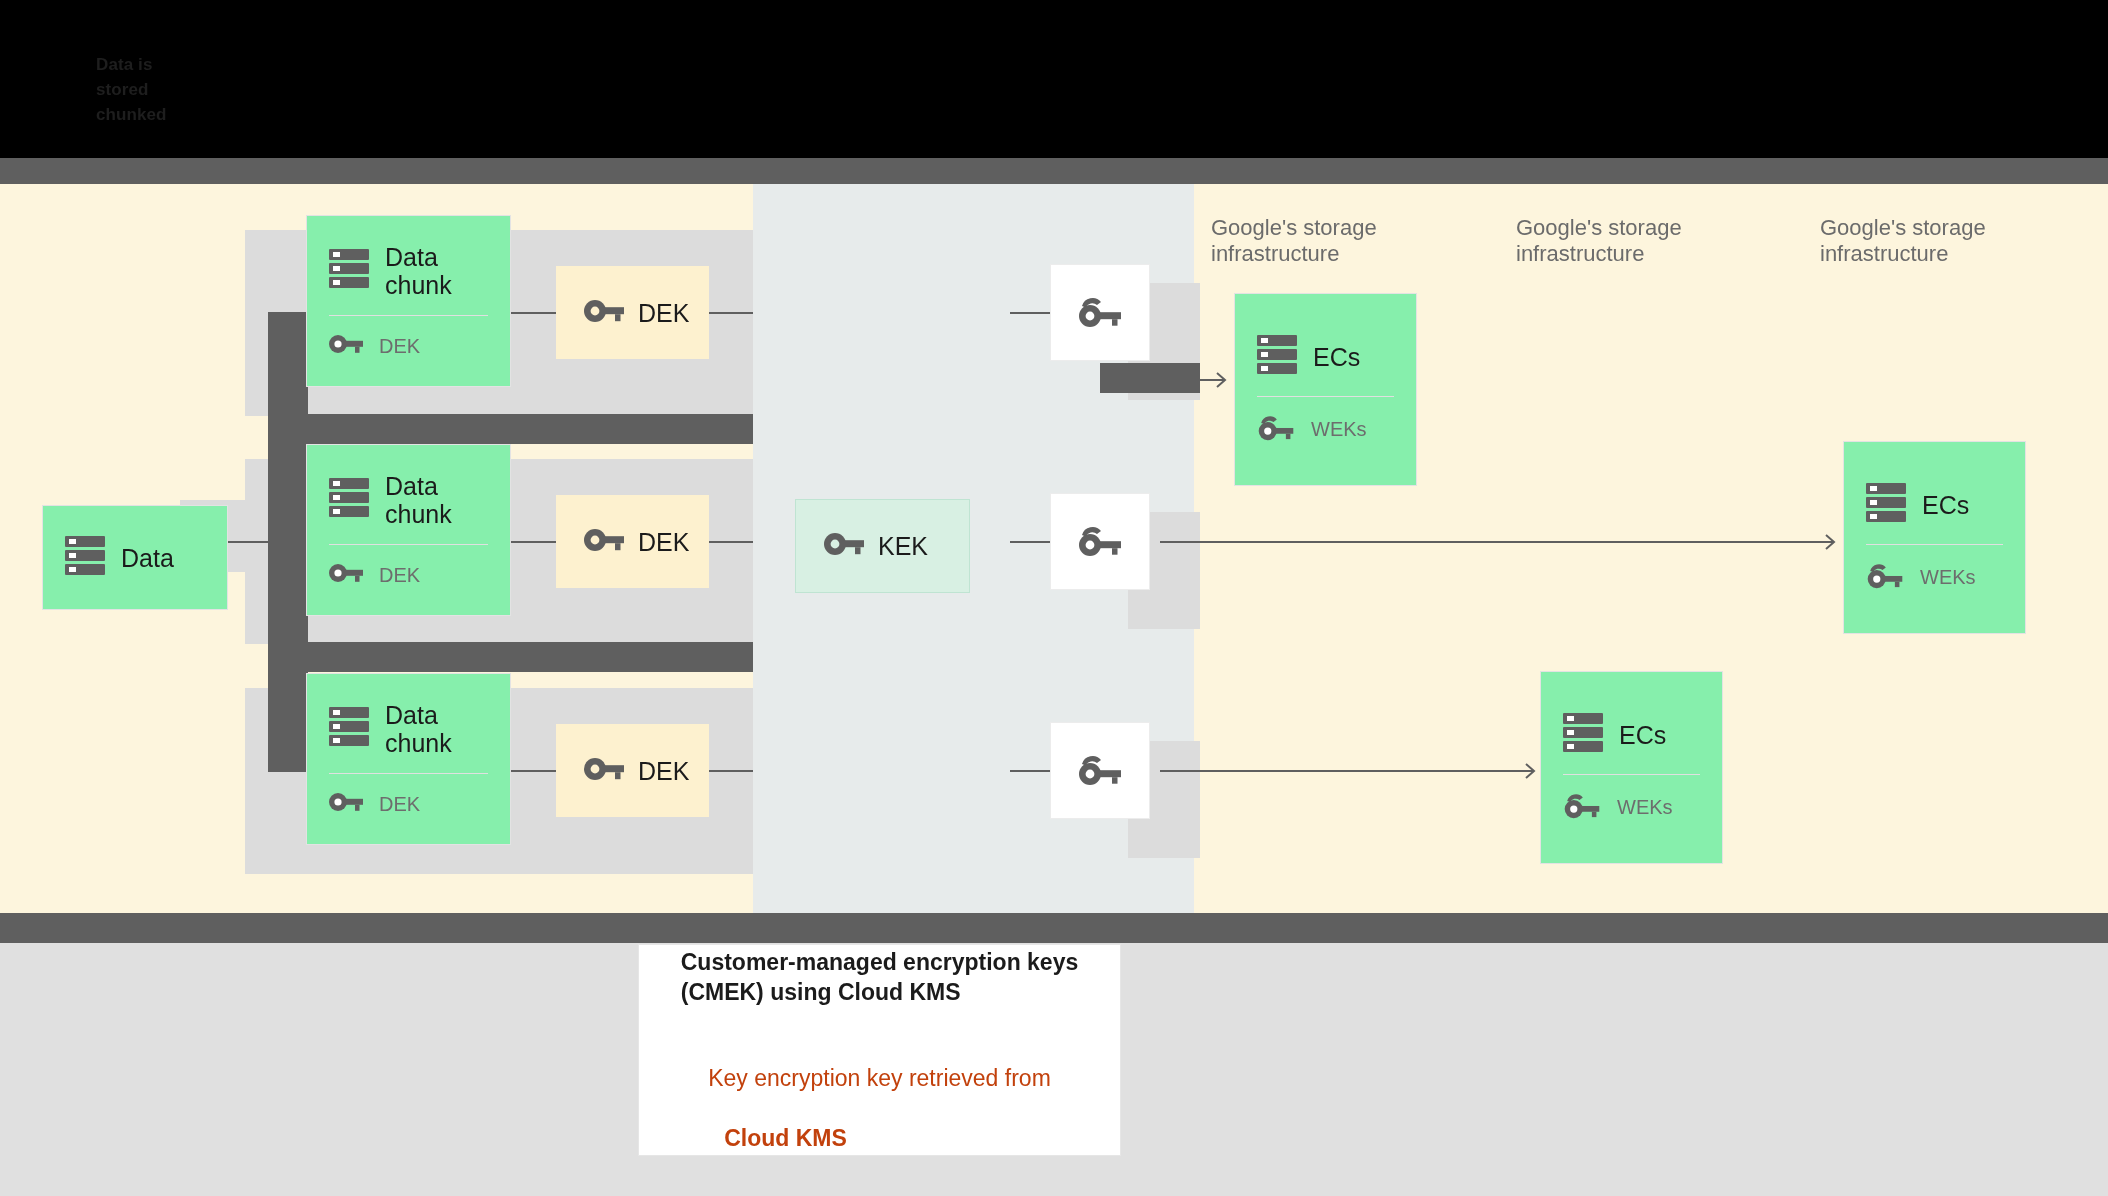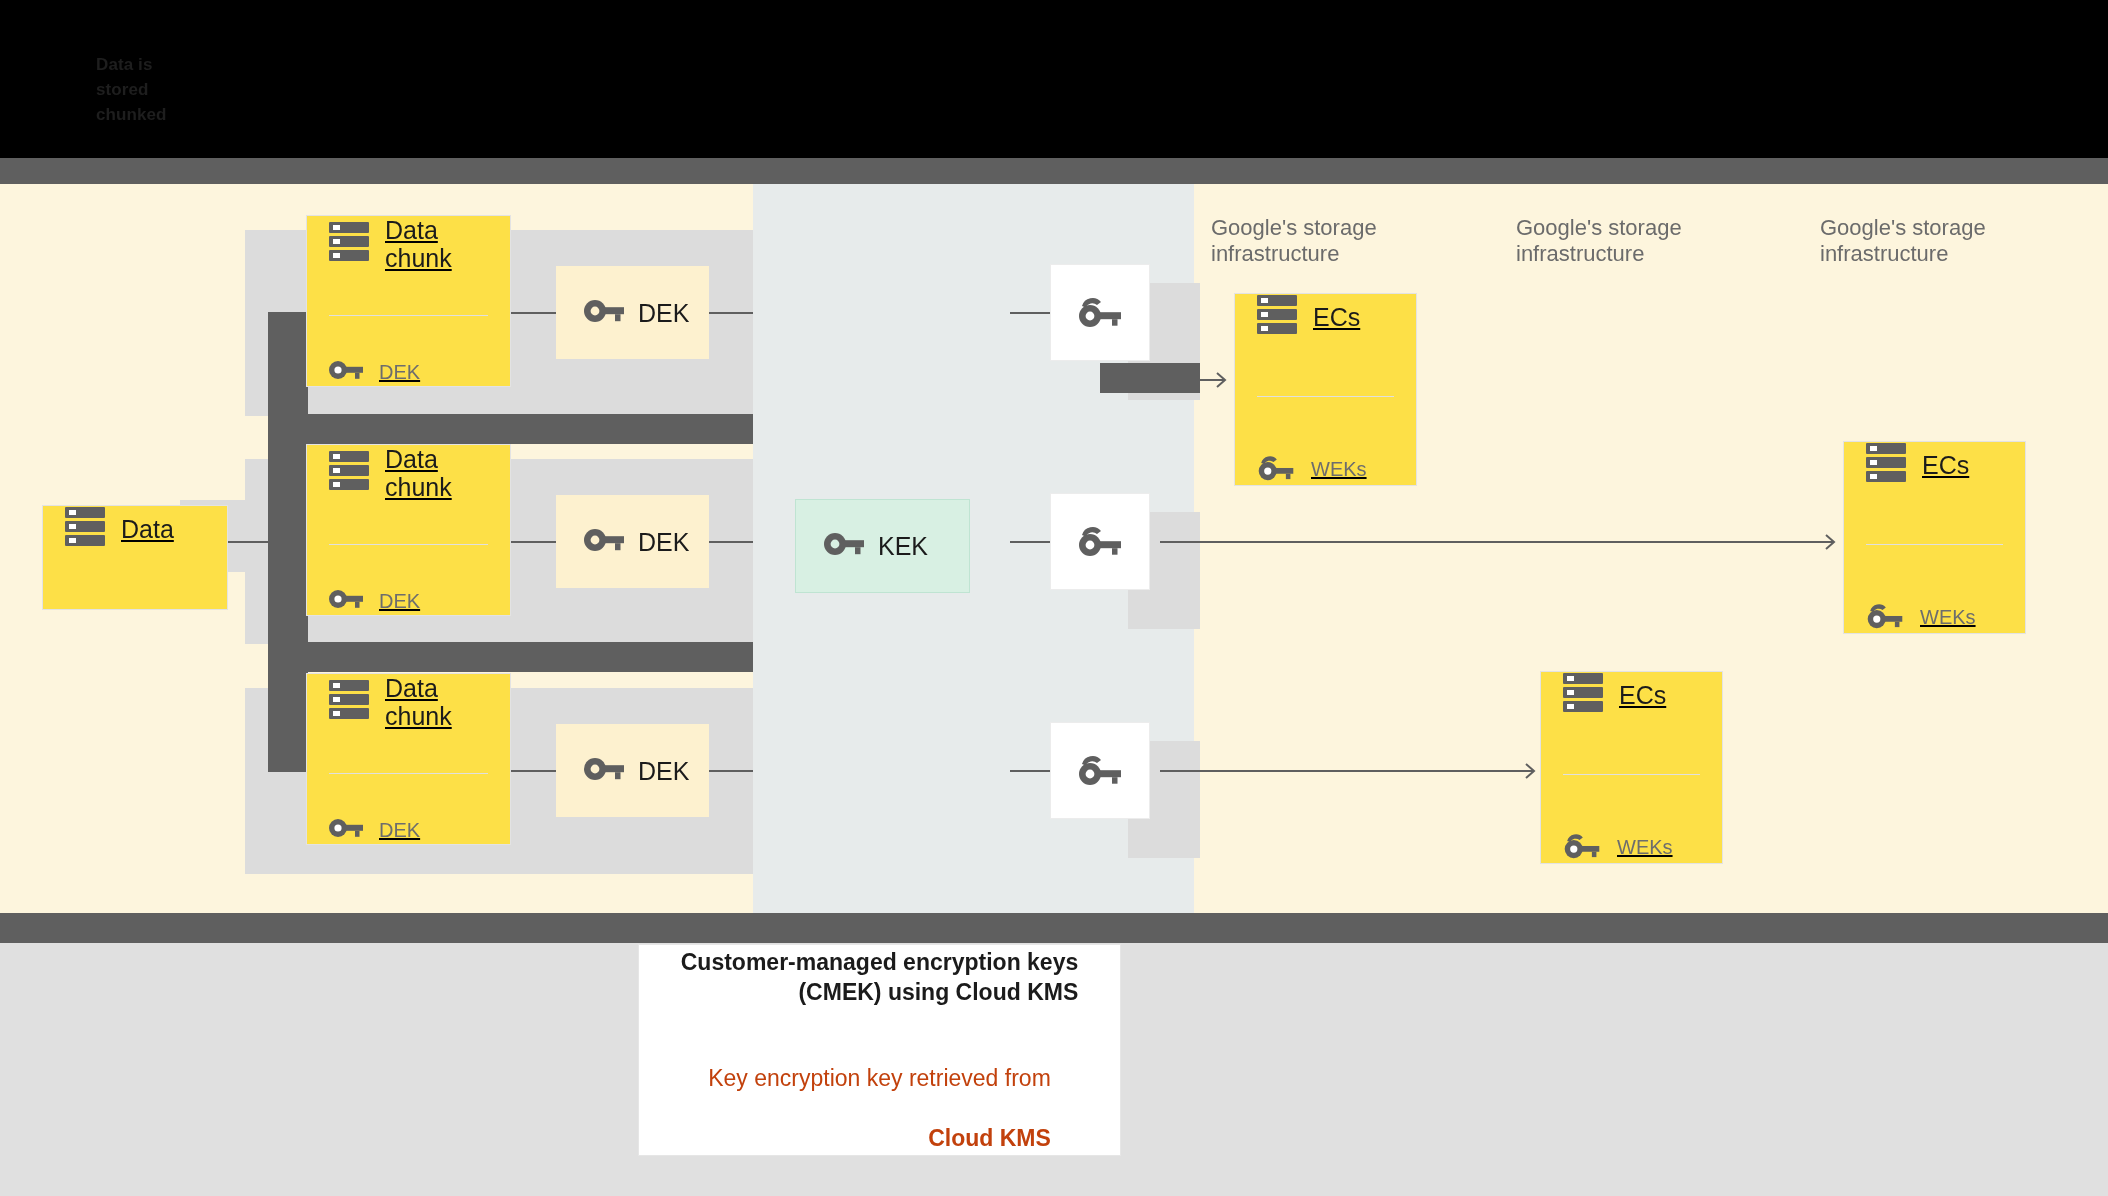--- a/index.html
+++ b/index.html
@@ -69,26 +69,25 @@
   }
   
   .spine {
     position: absolute;
     background: #5f5f5f;
   }
 
   
   .card {
     position: absolute;
-    background: #fde047;
+    background: #86efac;
     border: 1px solid #e3e3e3;
     display: flex;
     flex-direction: column;
-    justify-content: space-between;
-    text-decoration: underline;
+    justify-content: center;
   }
   .card-row {
     display: flex;
     align-items: center;
     gap: 16px;
     padding: 0 22px;
   }
   .card-label {
     font-size: 25px;
     color: #1b1b1b;
@@ -159,38 +158,38 @@
     left: 638px;
     top: 944px;
     width: 483px;
     height: 212px;
     background: #ffffff;
     border: 1px solid #e6e6e6;
     display: flex;
     flex-direction: column;
     align-items: center;
     justify-content: center;
-    text-align: right;
+    text-align: left;
     padding: 0 26px;
   }
   .caption-title {
     font-size: 23px;
     line-height: 30px;
     font-weight: bold;
     color: #1b1b1b;
     white-space: pre-line;
   }
   .caption-sub {
     margin-top: 26px;
     font-size: 23px;
     line-height: 30px;
     color: #c2410c;
     white-space: pre-line;
   }
-  .caption-sub b { font-weight: bold; }
+  .caption-sub b { font-weight: bold; margin-left: 16px; }
 </style>
 </head>
 <body>
 
 <div id="page">
 
   <div class="header-band">
     <div class="header-col hc1">Data is
 stored
 chunked</div>

